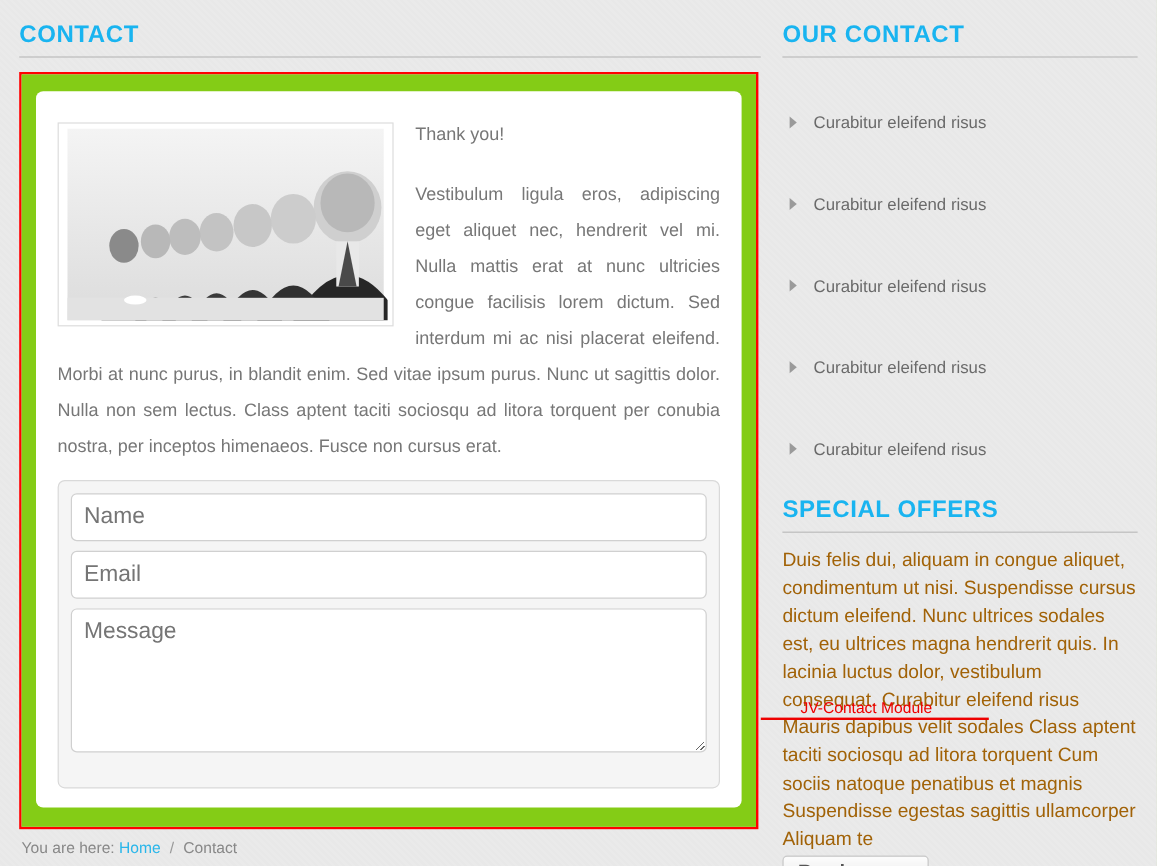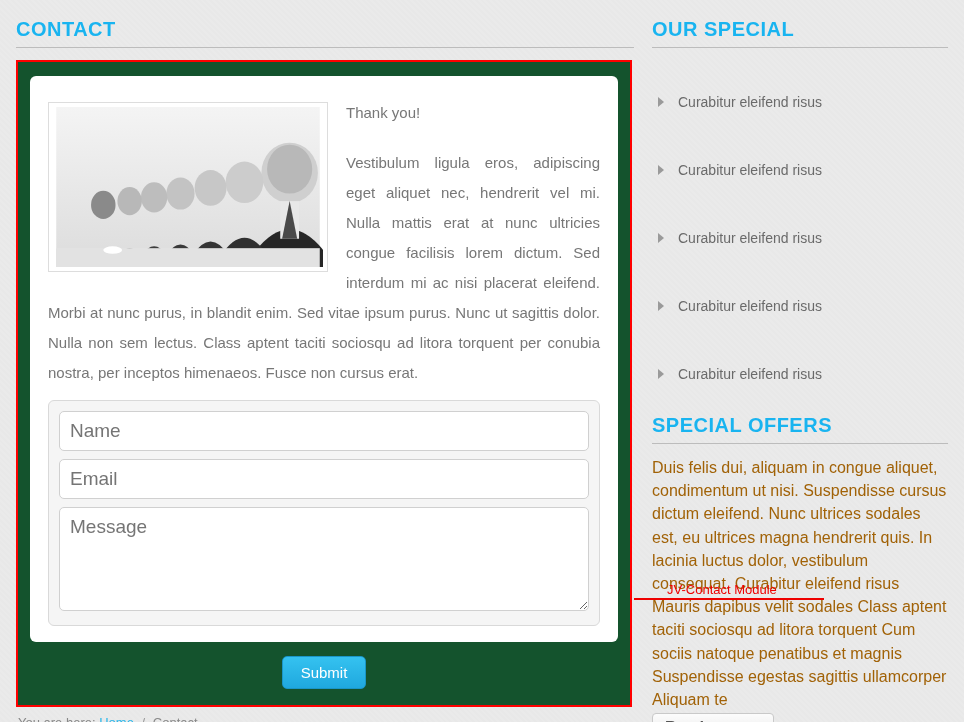--- a/index.html
+++ b/index.html
@@ -26,21 +26,21 @@
     font-family: "Trebuchet MS", Arial, sans-serif;
   }
   
   .contact-wrap {
     border: 2px solid #f00;
     padding: 0;
     background: #333;
     width: 616px;
   }
   .contact-inner {
-    background: #14532d;
+    background: #84cc16;
     padding: 14px 12px 16px 12px;
   }
   .contact-card {
     background: #fff;
     border-radius: 6px;
     padding: 14px 18px 16px 18px;
   }
   .contact-img {
     float: left;
     margin: 4px 18px 6px 0;
@@ -76,21 +76,21 @@
     width: 100%;
     border: 1px solid #d0d0d0;
     border-radius: 5px;
     padding: 8px 10px;
     font-size: 19px;
     color: #888;
     margin-bottom: 8px;
     background: #fff;
     font-family: inherit;
   }
-  .form-box textarea { height: 104px; resize: both; margin-bottom: 0; }
+  .form-box textarea { height: 120px; resize: both; margin-bottom: 14px; }
   .submit-row { text-align: center; margin-top: 14px; }
   .btn-submit {
     background: #29b6ea;
     background: linear-gradient(#35c2f0,#1fa8de);
     color: #fff;
     border: 1px solid #1a95c7;
     border-radius: 5px;
     padding: 7px 18px;
     font-size: 15px;
     cursor: pointer;
@@ -210,36 +210,33 @@
             <div class="contact-thanks">Thank you!</div>
             <span>Vestibulum ligula eros, adipiscing eget aliquet nec, hendrerit vel mi. Nulla mattis erat at nunc ultricies congue facilisis lorem dictum. Sed interdum mi ac nisi placerat eleifend. Morbi at nunc purus, in blandit enim. Sed vitae ipsum purus. Nunc ut sagittis dolor. Nulla non sem lectus. Class aptent taciti sociosqu ad litora torquent per conubia nostra, per inceptos himenaeos. Fusce non cursus erat.</span>
           </div>
 
           <div class="form-box">
             <input type="text" placeholder="Name" style="">
             <input type="text" placeholder="Email" style="">
             <textarea placeholder="Message" style=""></textarea>
           </div>
         </div>
-        <div class="submit-row">
-          <button class="btn-submit">Submit</button>
-        </div>
       </div>
     </div>
 
     <div class="breadcrumb">
       <span>You are here:</span>
       <a href="#">Home</a>
       <span class="sep">/</span>
       <span>Contact</span>
     </div>
   </div>
 
   <div class="col-right">
-    <h2 class="section-title">OUR SPECIAL</h2>
+    <h2 class="section-title">OUR CONTACT</h2>
     <ul class="service-list">
       <li>Curabitur eleifend risus</li>
       <li>Curabitur eleifend risus</li>
       <li>Curabitur eleifend risus</li>
       <li>Curabitur eleifend risus</li>
       <li>Curabitur eleifend risus</li>
     </ul>
 
     <h2 class="section-title">SPECIAL OFFERS</h2>
     <div class="offers-text">Duis felis dui, aliquam in congue aliquet, condimentum ut nisi. Suspendisse cursus dictum eleifend. Nunc ultrices sodales est, eu ultrices magna hendrerit quis. In lacinia luctus dolor, vestibulum consequat. Curabitur eleifend risus Mauris dapibus velit sodales Class aptent taciti sociosqu ad litora torquent Cum sociis natoque penatibus et magnis Suspendisse egestas sagittis ullamcorper Aliquam te</div>

